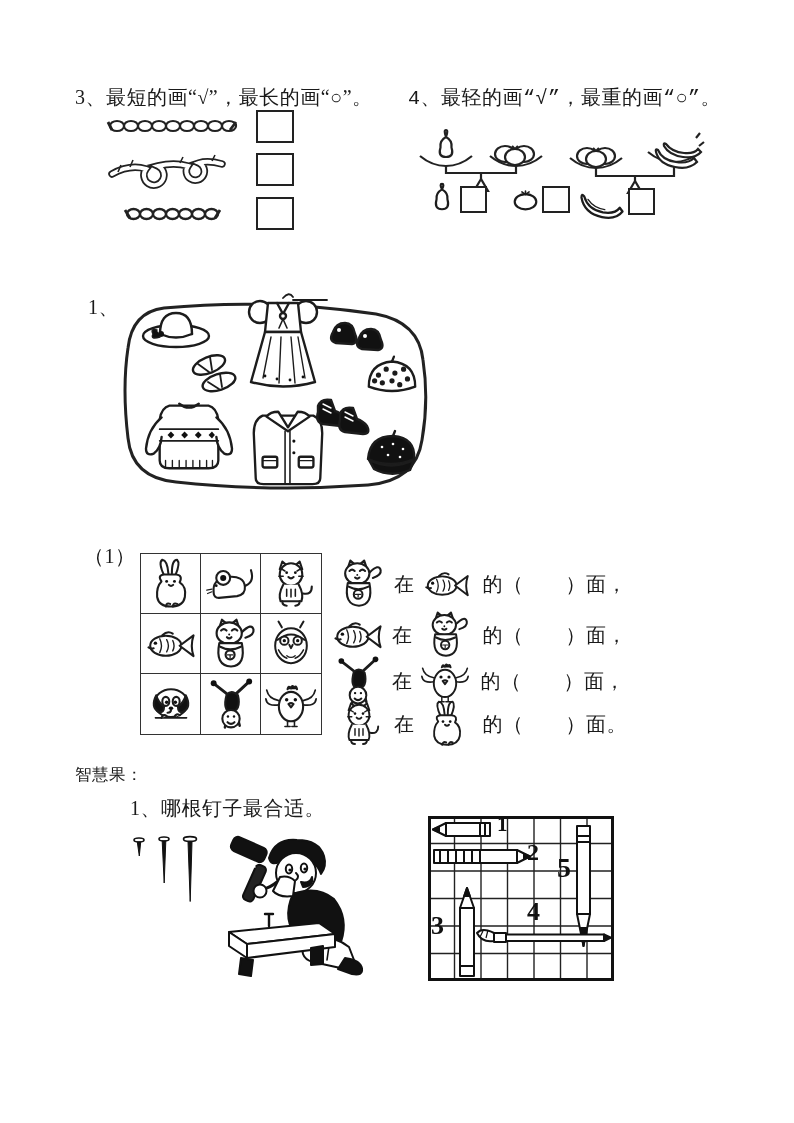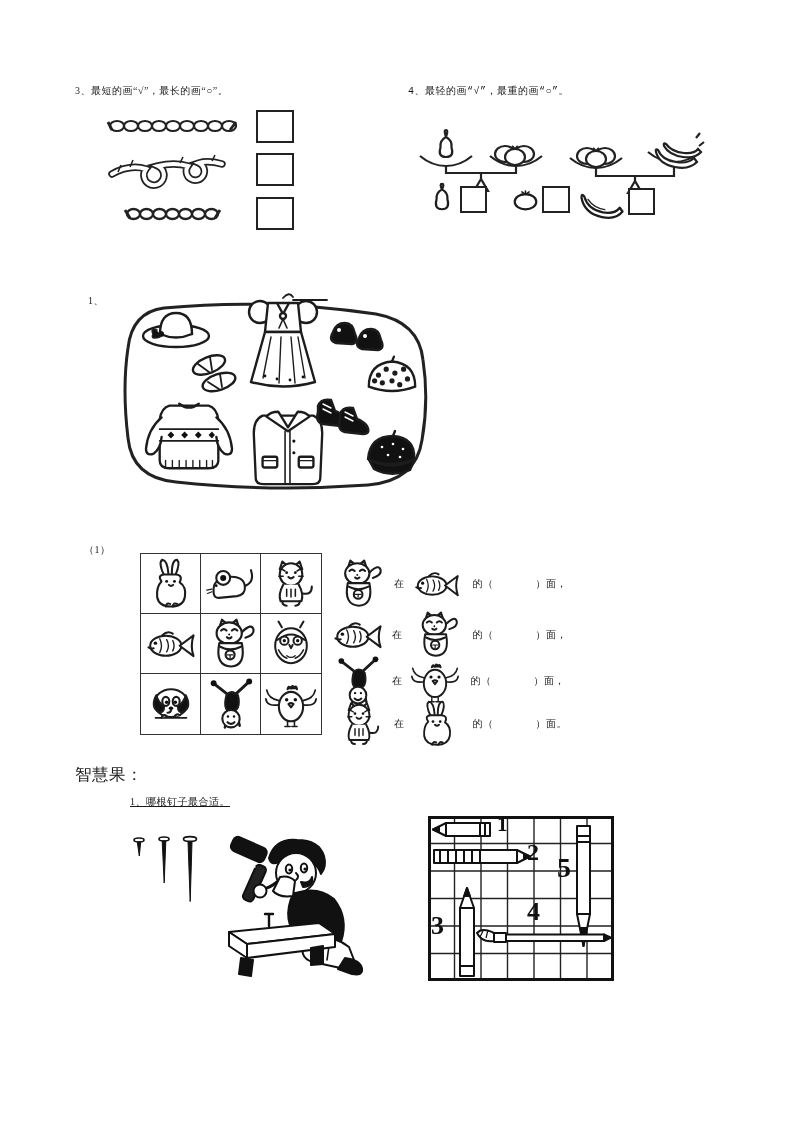--- a/index.html
+++ b/index.html
@@ -1,19 +1,19 @@
 <!DOCTYPE html>
 <html><head>
 <meta charset="utf-8">
 <style>
   html,body{margin:0;padding:0;background:#fff;}
   .page{position:relative;width:794px;height:1123px;background:#fff;overflow:hidden;
         font-family:"Liberation Serif","DejaVu Serif",serif;color:#1a1a1a;}
   .abs{position:absolute;}
-  .t{font-size:10px;white-space:nowrap;letter-spacing:.5px;}
+  .t{font-size:20px;white-space:nowrap;letter-spacing:.5px;}
   .t-big{font-size:16.5px;}
   .box{border:2px solid #222;background:#fff;box-sizing:border-box;}
   .icon{display:inline-block;line-height:0;}
   .icon svg{width:100%;height:100%;display:block;}
   .sentence{display:flex;align-items:center;}
   .sentence .gap8{width:8px;}
   .sentence .blank{display:inline-block;width:42px;height:18px;}
   .agrid{display:grid;grid-template-columns:repeat(3,60px);grid-template-rows:repeat(3,60px);
          border:1.6px solid #333;background:#fff;}
   .agrid .cell{border-right:1.4px solid #333;border-bottom:1.4px solid #333;
@@ -494,21 +494,21 @@
           <path d="M24 56 q1 -5 5 -3 M32 56 q1 -5 5 -3"></path>
         </svg>
       </span>
       <span style="width:12px;"></span>
     <span class="t">的（</span>
     <span class="blank"></span>
     <span class="t">）面。</span>
   </div>
 
   <div class="abs t t-big" style="left:75px;top:752px;margin-top:12px;">智慧果：</div>
-  <div class="abs t" style="left:130px;top:795px;text-decoration:underline;">1、哪根钉子最合适。</div>
+  <div class="abs t" style="left:130px;top:795px;">1、哪根钉子最合适。</div>
 
   <svg class="abs" style="left:128px;top:833px;" width="90" height="72">
     <g stroke="#111" fill="#111">
       <ellipse cx="11" cy="7" rx="5" ry="2" fill="#fff" stroke-width="1.6"></ellipse>
       <path d="M9.3 9 h3.4 l-1.4 14 Z"></path>
     </g>
     <g stroke="#111" fill="#111">
       <ellipse cx="36" cy="6" rx="5" ry="2" fill="#fff" stroke-width="1.6"></ellipse>
       <path d="M34.2 8 h3.6 l-1.6 42 Z"></path>
     </g>

